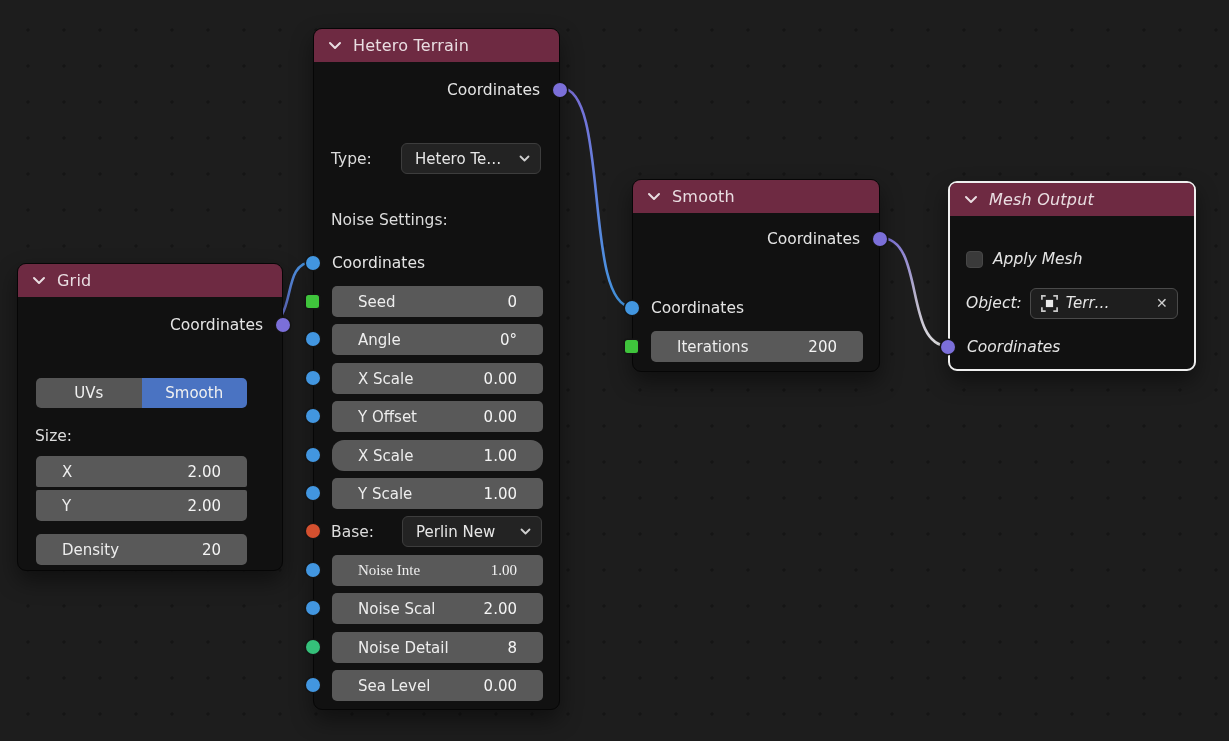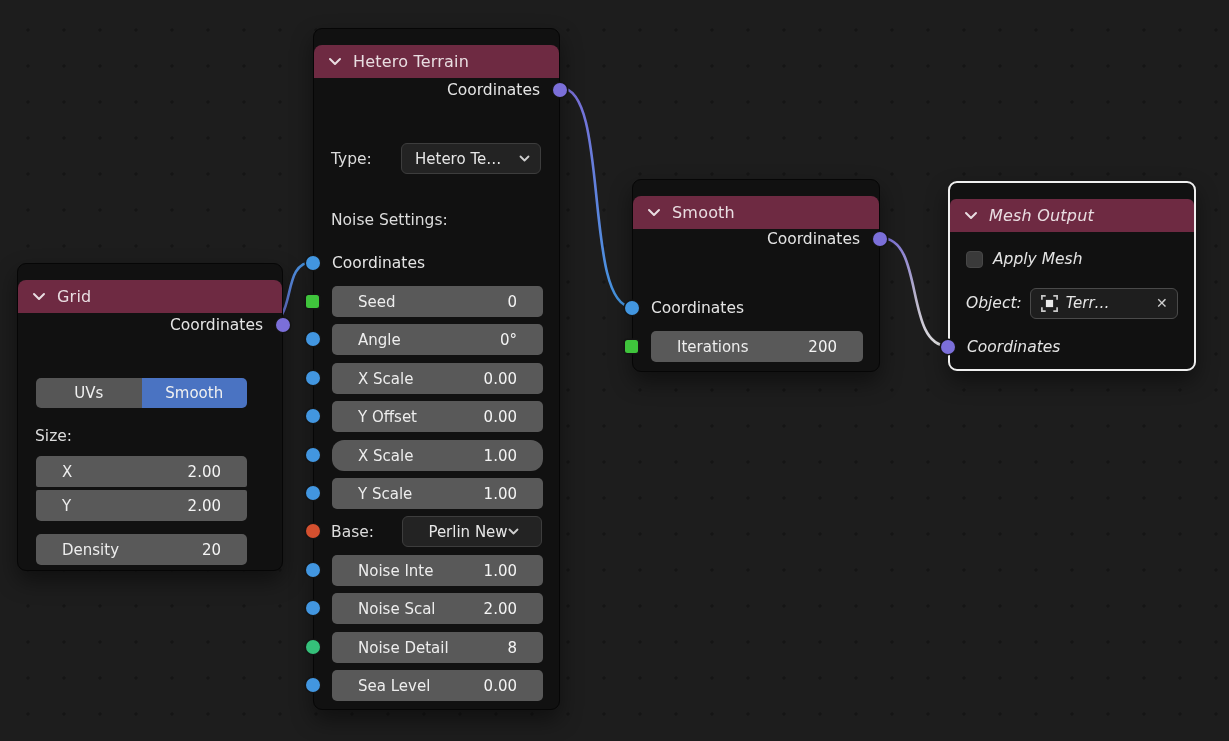--- a/index.html
+++ b/index.html
@@ -21,21 +21,21 @@
     position:absolute; z-index:2;
     background:#111111;
     border:1px solid #060606;
     border-radius:9px;
     box-shadow:0 10px 22px rgba(0,0,0,.45);
     color:#d9d9d9;
   }
   .node.selected { border:2px solid #efefef; }
 
   .header {
-    position:absolute; left:0; top:16px; right:0; height:33px;
+    position:absolute; left:0; top:0; right:0; height:33px;
     background:#6e2a42;
     border-radius:8px 8px 0 0;
     display:flex; align-items:center; gap:11px;
     padding:0 14px;
   }
   .node.selected .header { border-radius:6px 6px 0 0; }
   .title { color:#e9dde1; font-size:16px; letter-spacing:.2px; }
   .chev { display:flex; align-items:center; }
 
   .row-out {
@@ -228,31 +228,31 @@
     </div>
     <span class="sock in" style="top:419px; background:#4296e0;"></span>
 
     <div class="field" style="top:449px;">
       <span>Y Scale</span>
       <span class="fvalue">1.00</span>
     </div>
     <span class="sock in" style="top:457px; background:#4296e0;"></span>
 
     <div class="sec-label" style="top:491px;">Base:</div>
-    <div class="dropdown" style="left:88px; top:487px; width:140px;justify-content:center;">
+    <div class="dropdown" style="left:88px; top:487px; width:140px;">
       <span>Perlin New</span>
       <span class="chev">
         <svg width="11" height="7" viewBox="0 0 11 7">
             <path d="M1.5 1.5 L5.5 5.5 L9.5 1.5" fill="none" stroke="#cfcfcf" stroke-width="1.8" stroke-linecap="round" stroke-linejoin="round"></path>
           </svg>
       </span>
     </div>
     <span class="sock in" style="top:495px; background:#d4502f;"></span>
 
-    <div class="field" style="top:526px;">
+    <div class="field" style="top:526px;font-family:Liberation Serif, serif;">
       <span>Noise Inte</span>
       <span class="fvalue">1.00</span>
     </div>
     <span class="sock in" style="top:534px; background:#4296e0;"></span>
 
     <div class="field" style="top:564px;">
       <span>Noise Scal</span>
       <span class="fvalue">2.00</span>
     </div>
     <span class="sock in" style="top:572px; background:#4296e0;"></span>

